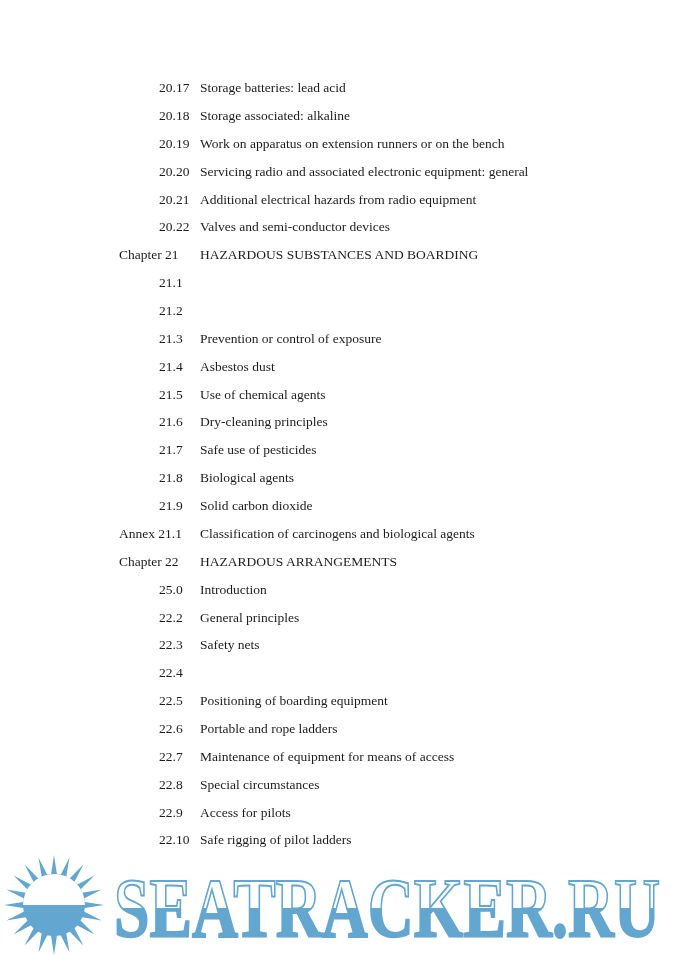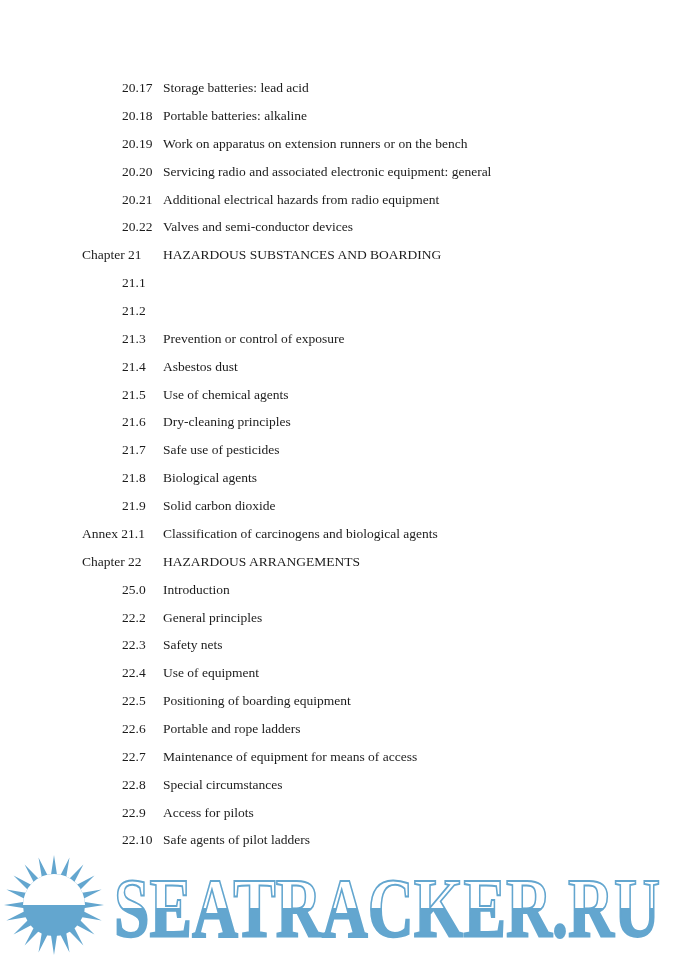--- a/index.html
+++ b/index.html
@@ -20,21 +20,21 @@
     height:27.86px;
     display:flex;
     align-items:center;
     font-size:13.5px;
     line-height:1;
     white-space:nowrap;
   }
   .toc-row .num {
     box-sizing:border-box;
     width:81px;
-    margin-left:82px;
+    margin-left:119px;
     flex:0 0 auto;
   }
   .toc-row.section .num { padding-left:40px; }
   .toc-row.chapter .num,
   .toc-row.annex .num { padding-left:0; }
   .toc-row .title { flex:1 1 auto; }
   .watermark {
     position:absolute;
     left:0; top:853px;
     width:675px; height:102px;
@@ -46,21 +46,21 @@
 
 <div class="page">
 
   <div class="toc" id="toc">
       <div class="toc-row section">
         <span class="num">20.17</span>
         <span class="title">Storage batteries: lead acid</span>
       </div>
       <div class="toc-row section">
         <span class="num">20.18</span>
-        <span class="title">Portable batteries: alkaline</span>
+        <span class="title">Storage associated: alkaline</span>
       </div>
       <div class="toc-row section">
         <span class="num">20.19</span>
         <span class="title">Work on apparatus on extension runners or on the bench</span>
       </div>
       <div class="toc-row section">
         <span class="num">20.20</span>
         <span class="title">Servicing radio and associated electronic equipment: general</span>
       </div>
       <div class="toc-row section">
@@ -124,21 +124,20 @@
       <div class="toc-row section">
         <span class="num">22.2</span>
         <span class="title">General principles</span>
       </div>
       <div class="toc-row section">
         <span class="num">22.3</span>
         <span class="title">Safety nets</span>
       </div>
       <div class="toc-row section">
         <span class="num">22.4</span>
-        <span class="title">Use of equipment</span>
       </div>
       <div class="toc-row section">
         <span class="num">22.5</span>
         <span class="title">Positioning of boarding equipment</span>
       </div>
       <div class="toc-row section">
         <span class="num">22.6</span>
         <span class="title">Portable and rope ladders</span>
       </div>
       <div class="toc-row section">
@@ -148,21 +147,21 @@
       <div class="toc-row section">
         <span class="num">22.8</span>
         <span class="title">Special circumstances</span>
       </div>
       <div class="toc-row section">
         <span class="num">22.9</span>
         <span class="title">Access for pilots</span>
       </div>
       <div class="toc-row section">
         <span class="num">22.10</span>
-        <span class="title">Safe agents of pilot ladders</span>
+        <span class="title">Safe rigging of pilot ladders</span>
       </div>
     </div>
 
   <div class="watermark">
     <svg width="675" height="102" viewBox="0 0 675 102" xmlns="http://www.w3.org/2000/svg">
       <defs>
         <linearGradient id="splitFill" gradientUnits="userSpaceOnUse" x1="0" y1="25" x2="0" y2="85">
           <stop offset="0" stop-color="#ffffff"></stop>
           <stop offset="0.5" stop-color="#ffffff"></stop>
           <stop offset="0.5" stop-color="#63a6cf"></stop>

